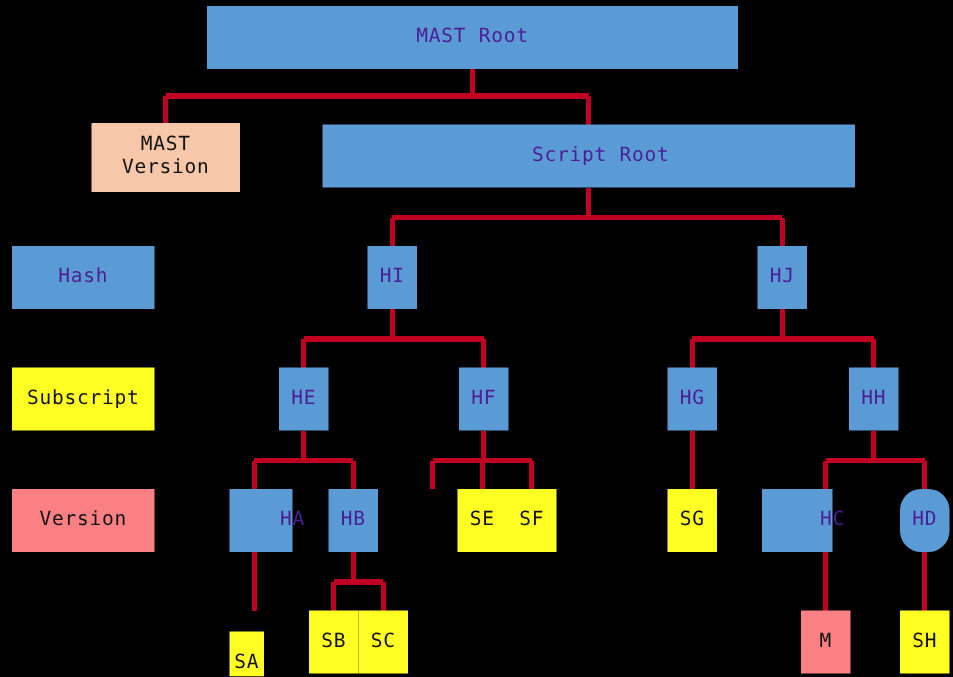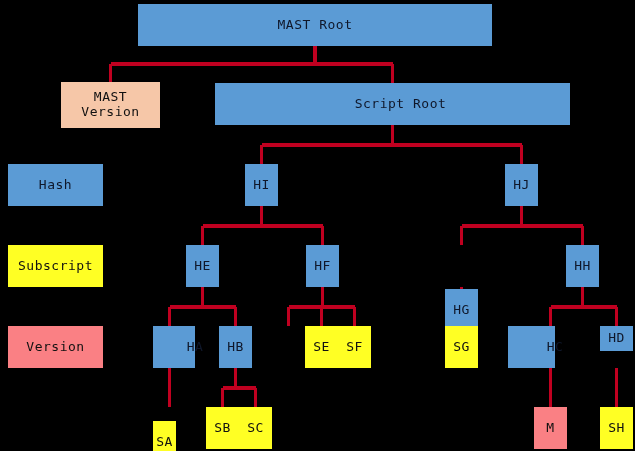--- a/index.html
+++ b/index.html
@@ -15,21 +15,21 @@
   .node{
     position:absolute;
     box-sizing:border-box;
     display:flex;align-items:center;justify-content:center;
     text-align:center;
     line-height:1.12;
     white-space:pre-line;
     letter-spacing:0.5px;
     z-index:2;
   }
-  .hash{background:#5b9bd5;color:#0f172a;}
+  .hash{background:#5b9bd5;color:#4c1d95;}
   .subscript{background:#ffff24;color:#111111;}
   .message{background:#fa8084;color:#111111;}
   .version{background:#f6c7a8;color:#111111;}
   .f13{font-size:13px;}
   .legend{font-size:13px;}
 </style>
 </head>
 <body>
 
 <div id="canvas">
@@ -79,29 +79,29 @@
     </div>
   <div id="node-layer">
       <div class="node hash f13" style="left: 138px; top: 4px; width: 354px; height: 42px;">MAST Root</div>
       <div class="node version f13" style="left: 61px; top: 82px; width: 99px; height: 46px;">MAST
 Version</div>
       <div class="node hash f13" style="left: 215px; top: 83px; width: 355px; height: 42px; padding-left: 16px;">Script Root</div>
       <div class="node hash f13" style="left: 245px; top: 164px; width: 33px; height: 42px;">HI</div>
       <div class="node hash f13" style="left: 505px; top: 164px; width: 33px; height: 42px;">HJ</div>
       <div class="node hash f13" style="left: 186px; top: 245px; width: 33px; height: 42px;">HE</div>
       <div class="node hash f13" style="left: 306px; top: 245px; width: 33px; height: 42px;">HF</div>
-      <div class="node hash f13" style="left: 445px; top: 245px; width: 33px; height: 42px; margin-top: 44px;">HG</div>
+      <div class="node hash f13" style="left: 445px; top: 245px; width: 33px; height: 42px;">HG</div>
       <div class="node hash f13" style="left: 566px; top: 245px; width: 33px; height: 42px;">HH</div>
       <div class="node hash f13" style="left: 153px; top: 326px; width: 33px; height: 42px; padding-left: 42px;">HA</div>
       <div class="node hash f13" style="left: 219px; top: 326px; width: 33px; height: 42px;">HB</div>
       <div class="node subscript f13" style="left: 272px; top: 326px; width: 33px; height: 42px; margin-left: 44px;">SD</div>
       <div class="node subscript f13" style="left: 305px; top: 326px; width: 33px; height: 42px;">SE</div>
       <div class="node subscript f13" style="left: 338px; top: 326px; width: 33px; height: 42px;">SF</div>
       <div class="node subscript f13" style="left: 445px; top: 326px; width: 33px; height: 42px;">SG</div>
       <div class="node hash f13" style="left: 508px; top: 326px; width: 33px; height: 42px; padding-left: 47px;">HC</div>
-      <div class="node hash f13" style="left: 600px; top: 326px; width: 33px; height: 25px;">HD</div>
+      <div class="node hash f13" style="left: 600px; top: 326px; width: 33px; height: 42px; border-radius: 14px;">HD</div>
       <div class="node subscript f13" style="left: 153px; top: 407px; width: 23px; height: 42px; margin-top: 14px;">SA</div>
       <div class="node subscript f13" style="left: 206px; top: 407px; width: 33px; height: 42px;">SB</div>
       <div class="node subscript f13" style="left: 239px; top: 407px; width: 33px; height: 42px;">SC</div>
       <div class="node message f13" style="left: 534px; top: 407px; width: 33px; height: 42px;">M</div>
       <div class="node subscript f13" style="left: 600px; top: 407px; width: 33px; height: 42px;">SH</div>
     </div>
 </div>
 
 </body></html>

